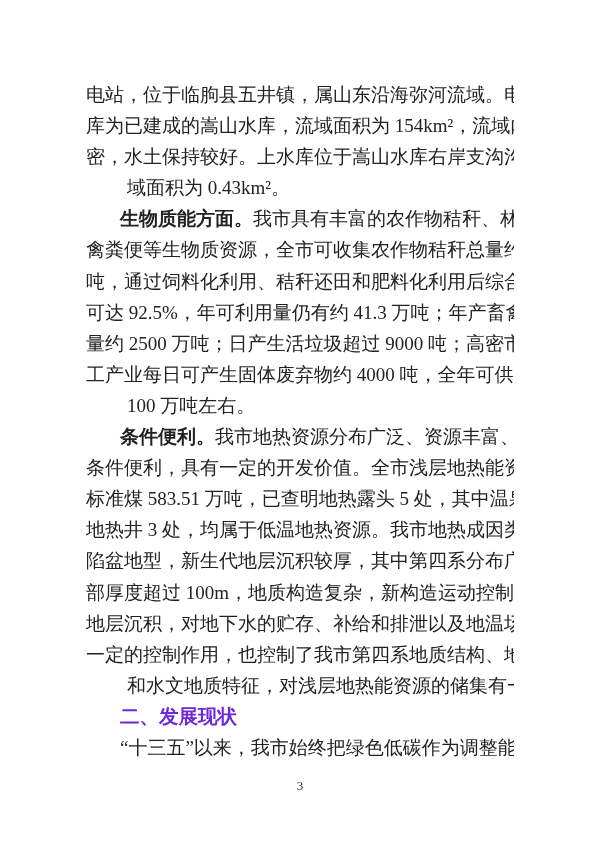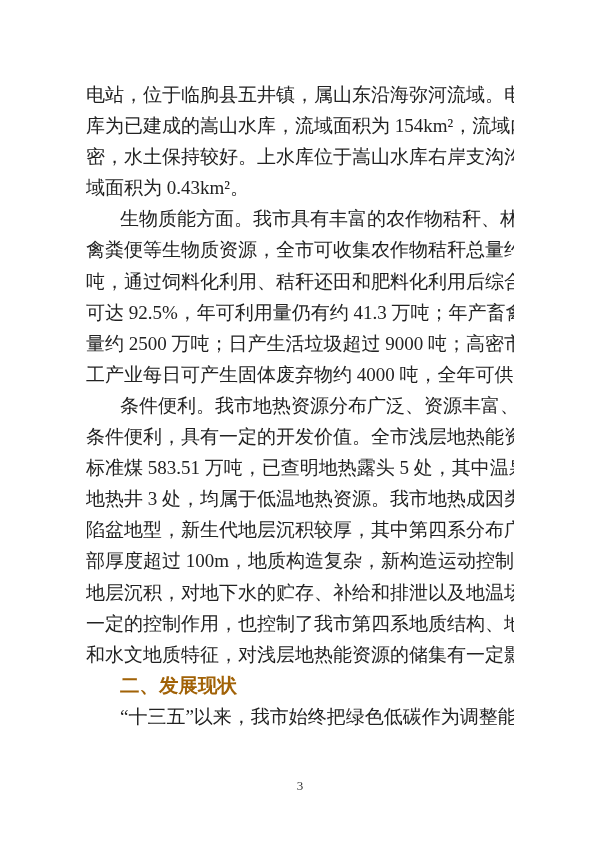--- a/index.html
+++ b/index.html
@@ -33,34 +33,35 @@
     font-family: "Liberation Serif", "DejaVu Serif", serif;
     color: #222222;
     text-align: justify;
     text-align-last: justify;
     overflow: hidden;
     white-space: nowrap;
   }
   .line.end {
     text-align: center;
     text-align-last: left;
+    margin-left: 41px;
   }
   .line.indent {
     text-indent: 34px;
   }
   .lead {
-    font-weight: normal;
+    font-weight: bold;
   }
   .line.heading {
     font-family: "Liberation Sans", "DejaVu Sans", sans-serif;
     font-weight: bold;
     font-size: 19.5px;
     text-align: center;
     text-align-last: left;
-    color: #a16207;
+    color: #6d28d9;
   }
   .page-number {
     position: absolute;
     left: 0;
     top: 778px;
     width: 600px;
     text-align: center;
     font-family: "Liberation Serif", "DejaVu Serif", serif;
     font-size: 13px;
     color: #333333;
@@ -76,20 +77,21 @@
     <div class="line"><span>库为已建成的嵩山水库，流域面积为 154km²，流域内森林茂</span></div>
     <div class="line"><span>密，水土保持较好。上水库位于嵩山水库右岸支沟沟脑，流</span></div>
     <div class="line end"><span>域面积为 0.43km²。</span></div>
 
     <div class="line indent"><span class="lead">生物质能方面。</span><span>我市具有丰富的农作物秸秆、林木、畜</span></div>
     <div class="line"><span>禽粪便等生物质资源，全市可收集农作物秸秆总量约 570 万</span></div>
     <div class="line"><span>吨，通过饲料化利用、秸秆还田和肥料化利用后综合利用率</span></div>
     <div class="line"><span>可达 92.5%，年可利用量仍有约 41.3 万吨；年产畜禽粪便总</span></div>
     <div class="line"><span>量约 2500 万吨；日产生活垃圾超过 9000 吨；高密市林木加</span></div>
     <div class="line"><span>工产业每日可产生固体废弃物约 4000 吨，全年可供应量在</span></div>
+    <div class="line end"><span>100 万吨左右。</span></div>
 
     <div class="line indent"><span class="lead">条件便利。</span><span>我市地热资源分布广泛、资源丰富、开采</span></div>
     <div class="line"><span>条件便利，具有一定的开发价值。全市浅层地热能资源折合</span></div>
     <div class="line"><span>标准煤 583.51 万吨，已查明地热露头 5 处，其中温泉 2 处、</span></div>
     <div class="line"><span>地热井 3 处，均属于低温地热资源。我市地热成因类型为坳</span></div>
     <div class="line"><span>陷盆地型，新生代地层沉积较厚，其中第四系分布广泛，局</span></div>
     <div class="line"><span>部厚度超过 100m，地质构造复杂，新构造运动控制了新生代</span></div>
     <div class="line"><span>地层沉积，对地下水的贮存、补给和排泄以及地温场分布有</span></div>
     <div class="line"><span>一定的控制作用，也控制了我市第四系地质结构、地层分布</span></div>
     <div class="line end"><span>和水文地质特征，对浅层地热能资源的储集有一定影响。</span></div>

